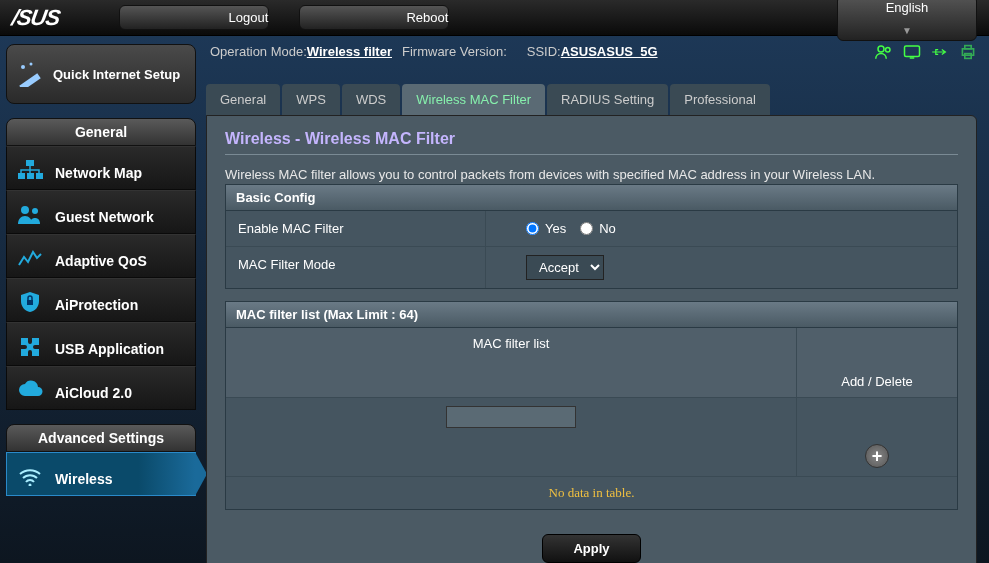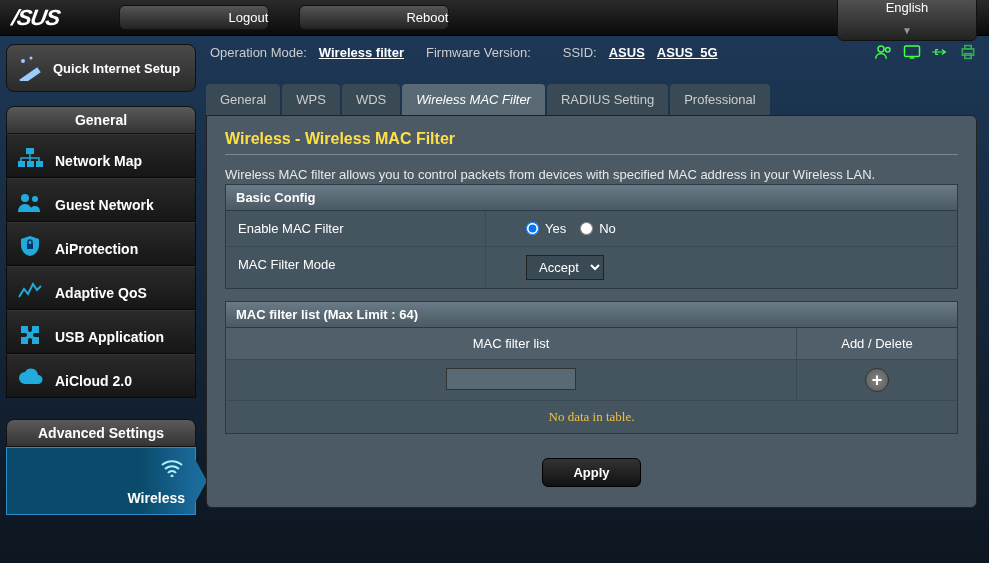--- a/index.html
+++ b/index.html
@@ -52,43 +52,42 @@
     justify-content: center;
     align-items: center;
     gap:10px;
     flex-direction:column;
   }
   .lang .tri { font-size:10px; color:#999;}
   
   
   .info-row {
     display: flex;
-    align-items: center;
-    gap: 12px;
+    align-items: flex-start;
     padding: 8px 12px 8px 210px;
     font-size: 13px;
     color: #ddd;
   }
   .info-row .label { color:#ccc; }
   .info-row .val { font-weight:bold; text-decoration: underline; color:#fff;}
   .status-icons { margin-left:auto; display:flex; gap:10px; align-items:center;}
   .ico { width:18px; height:16px; }
   
   
   .sidebar {
     position: absolute;
     left: 6px;
     top: 44px;
     width: 190px;
   }
   .qis {
     background: linear-gradient(#4a4a4a,#2a2a2a);
     border:1px solid #111;
     border-radius:8px;
-    padding:10px 10px;
+    padding:16px 10px;
     display:flex;
     align-items:center;
     gap:10px;
     font-weight:bold;
     font-size:13px;
     line-height:15px;
     margin-bottom:14px;
     cursor:pointer;
   }
   .section-head {
@@ -112,21 +111,20 @@
     font-weight:bold;
     font-size:14px;
     cursor:pointer;
     min-height:44px;
   }
   .menu-item .micon { width:26px; height:22px; flex-shrink:0; display:flex; align-items:center; justify-content:center;}
   .menu-item.active {
     background: linear-gradient(90deg, #0a4a6a 70%, #1a6a9a);
     border:1px solid #2a8aca;
     position:relative;
-    flex-direction:column;
   }
   .menu-item.active::after{
     content:"";
     position:absolute;
     right:-12px; top:50%;
     transform:translateY(-50%);
     border-left:12px solid #1a6a9a;
     border-top:22px solid transparent;
     border-bottom:22px solid transparent;
   }
@@ -140,29 +138,29 @@
   }
   .tabs { display:flex; gap:2px; }
   .tab {
     background:#3a4a54;
     color:#ccc;
     padding:8px 14px;
     font-size:13px;
     border-radius:4px 4px 0 0;
     cursor:pointer;
   }
-  .tab.active { background:#5a6a74; color:#ffffff;font-style:italic; }
+  .tab.active { background:#5a6a74; color:#86efac; }
   
   .panel {
     background:#4b5a64;
     border:1px solid #222;
     border-radius:0 6px 6px 6px;
     padding:14px 18px 20px;
   }
-  .panel h2 { font-size:16px; margin-bottom:6px; color:#fde047; }
+  .panel h2 { font-size:16px; margin-bottom:6px; color:#c4b5fd; }
   .divider { height:1px; background:#7a8a94; margin:6px 0 12px; }
   .desc { font-size:13px; color:#e8e8e8; margin-bottom:2px; }
   
   .block {
     border:1px solid #2a3a44;
     margin-bottom:12px;
   }
   .block-head {
     background: linear-gradient(#6a7a86,#4a5a64);
     padding:5px 10px;
@@ -200,21 +198,21 @@
     font-size:13px;
   }
   .cfg-field input[type=radio]{ vertical-align:middle;}
   .list-head-row, .list-row {
     display:flex;
     border-bottom:1px solid #3a4a54;
     background:#455560;
   }
   .list-head-row { background:#505f6a; }
   .list-col1 { flex:1; text-align:center; padding:8px; font-size:13px; border-right:1px solid #3a4a54;}
-  .list-col2 { width:160px; text-align:right; padding:8px; font-size:13px; display:flex; align-items:center; justify-content:center;}
+  .list-col2 { width:160px; text-align:right; padding:8px; font-size:13px; display:flex; align-items:center; justify-content:center;margin-top:38px;}
   .mac-input {
     width:130px;
     background:#5a6a74;
     border:1px solid #333;
     height:22px;
   }
   .add-btn {
     width:24px; height:24px;
     border-radius:50%;
     background: radial-gradient(#888,#555);
@@ -315,54 +313,54 @@
           <circle cx="8" cy="7" r="4" fill="#2ad"></circle>
           <path d="M1 21c0-5 3-8 7-8s7 3 7 8z" fill="#2ad"></path>
           <circle cx="18" cy="8" r="3" fill="#2ad"></circle>
           <path d="M13 21c0-4 2-6 5-6s5 2 5 6z" fill="#2ad"></path>
         </svg>
       </span>
     <span>Guest Network</span>
   </div>
   <div class="menu-item">
     <span class="micon">
+        <svg width="26" height="22">
+          <path d="M2 18l5-8 4 5 5-10 4 6 4-4" fill="none" stroke="#2ad" stroke-width="2"></path>
+        </svg>
+      </span>
+    <span>Adaptive QoS</span>
+  </div>
+  <div class="menu-item">
+    <span class="micon">
         <svg width="22" height="22">
           <path d="M11 1l9 3v6c0 6-4 10-9 11C6 20 2 16 2 10V4z" fill="#2ad"></path>
           <rect x="8" y="9" width="6" height="5" fill="#036"></rect>
           <path d="M9 9V7a2 2 0 014 0v2" fill="none" stroke="#036" stroke-width="1.5"></path>
         </svg>
       </span>
     <span>AiProtection</span>
   </div>
   <div class="menu-item">
     <span class="micon">
-        <svg width="26" height="22">
-          <path d="M2 18l5-8 4 5 5-10 4 6 4-4" fill="none" stroke="#2ad" stroke-width="2"></path>
-        </svg>
-      </span>
-    <span>Adaptive QoS</span>
-  </div>
-  <div class="menu-item">
-    <span class="micon">
         <svg width="24" height="22">
           <path d="M3 3h7v4a2 2 0 104 0V3h7v7h-4a2 2 0 100 4h4v7h-7v-4a2 2 0 10-4 0v4H3v-7h4a2 2 0 100-4H3z" fill="#2ad"></path>
         </svg>
       </span>
     <span>USB Application</span>
   </div>
   <div class="menu-item">
     <span class="micon">
         <svg width="26" height="20">
           <path d="M8 16a6 6 0 010-12 7 7 0 0113 3 4 4 0 010 9z" fill="#2ad"></path>
         </svg>
       </span>
     <span>AiCloud 2.0</span>
   </div>
 
-  <div class="section-head" style="margin-top:21px">Advanced Settings</div>
+  <div class="section-head" style="margin-top:14px">Advanced Settings</div>
   <div class="menu-item active">
     <span class="micon">
         <svg width="26" height="20">
           <path d="M3 8a15 15 0 0120 0M6 12a10 10 0 0114 0M9 16a5 5 0 018 0" fill="none" stroke="#aef" stroke-width="2"></path>
           <circle cx="13" cy="19" r="1.5" fill="#aef"></circle>
         </svg>
       </span>
     <span>Wireless</span>
   </div>
 </div>

